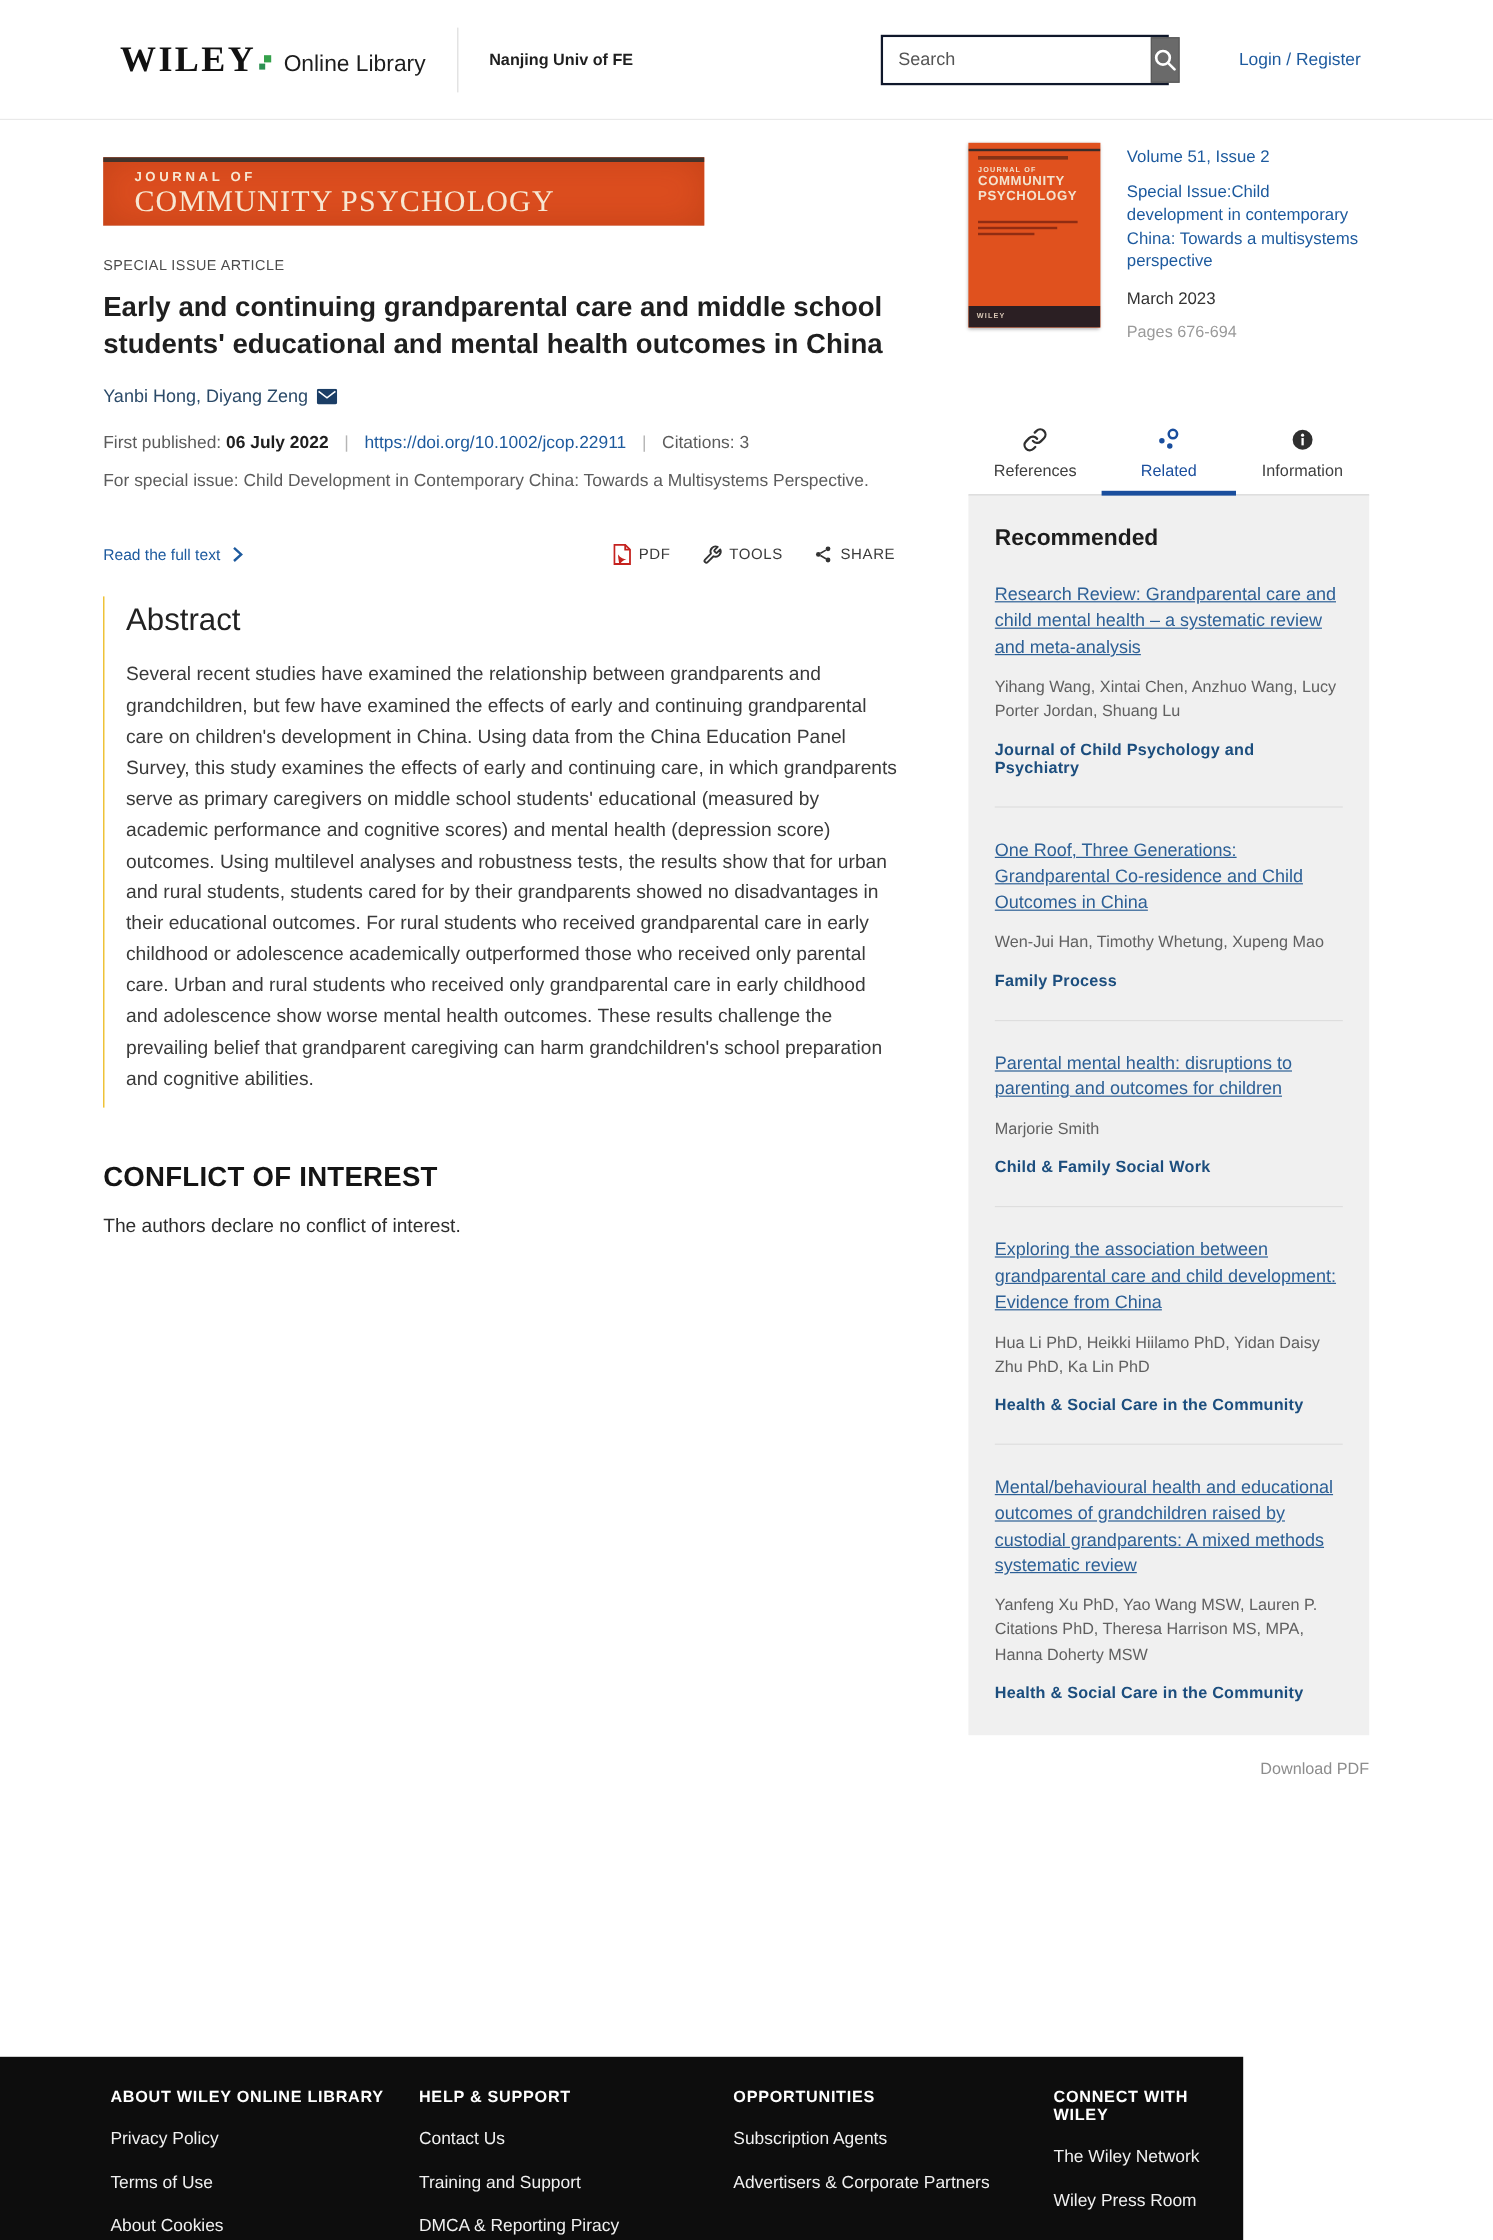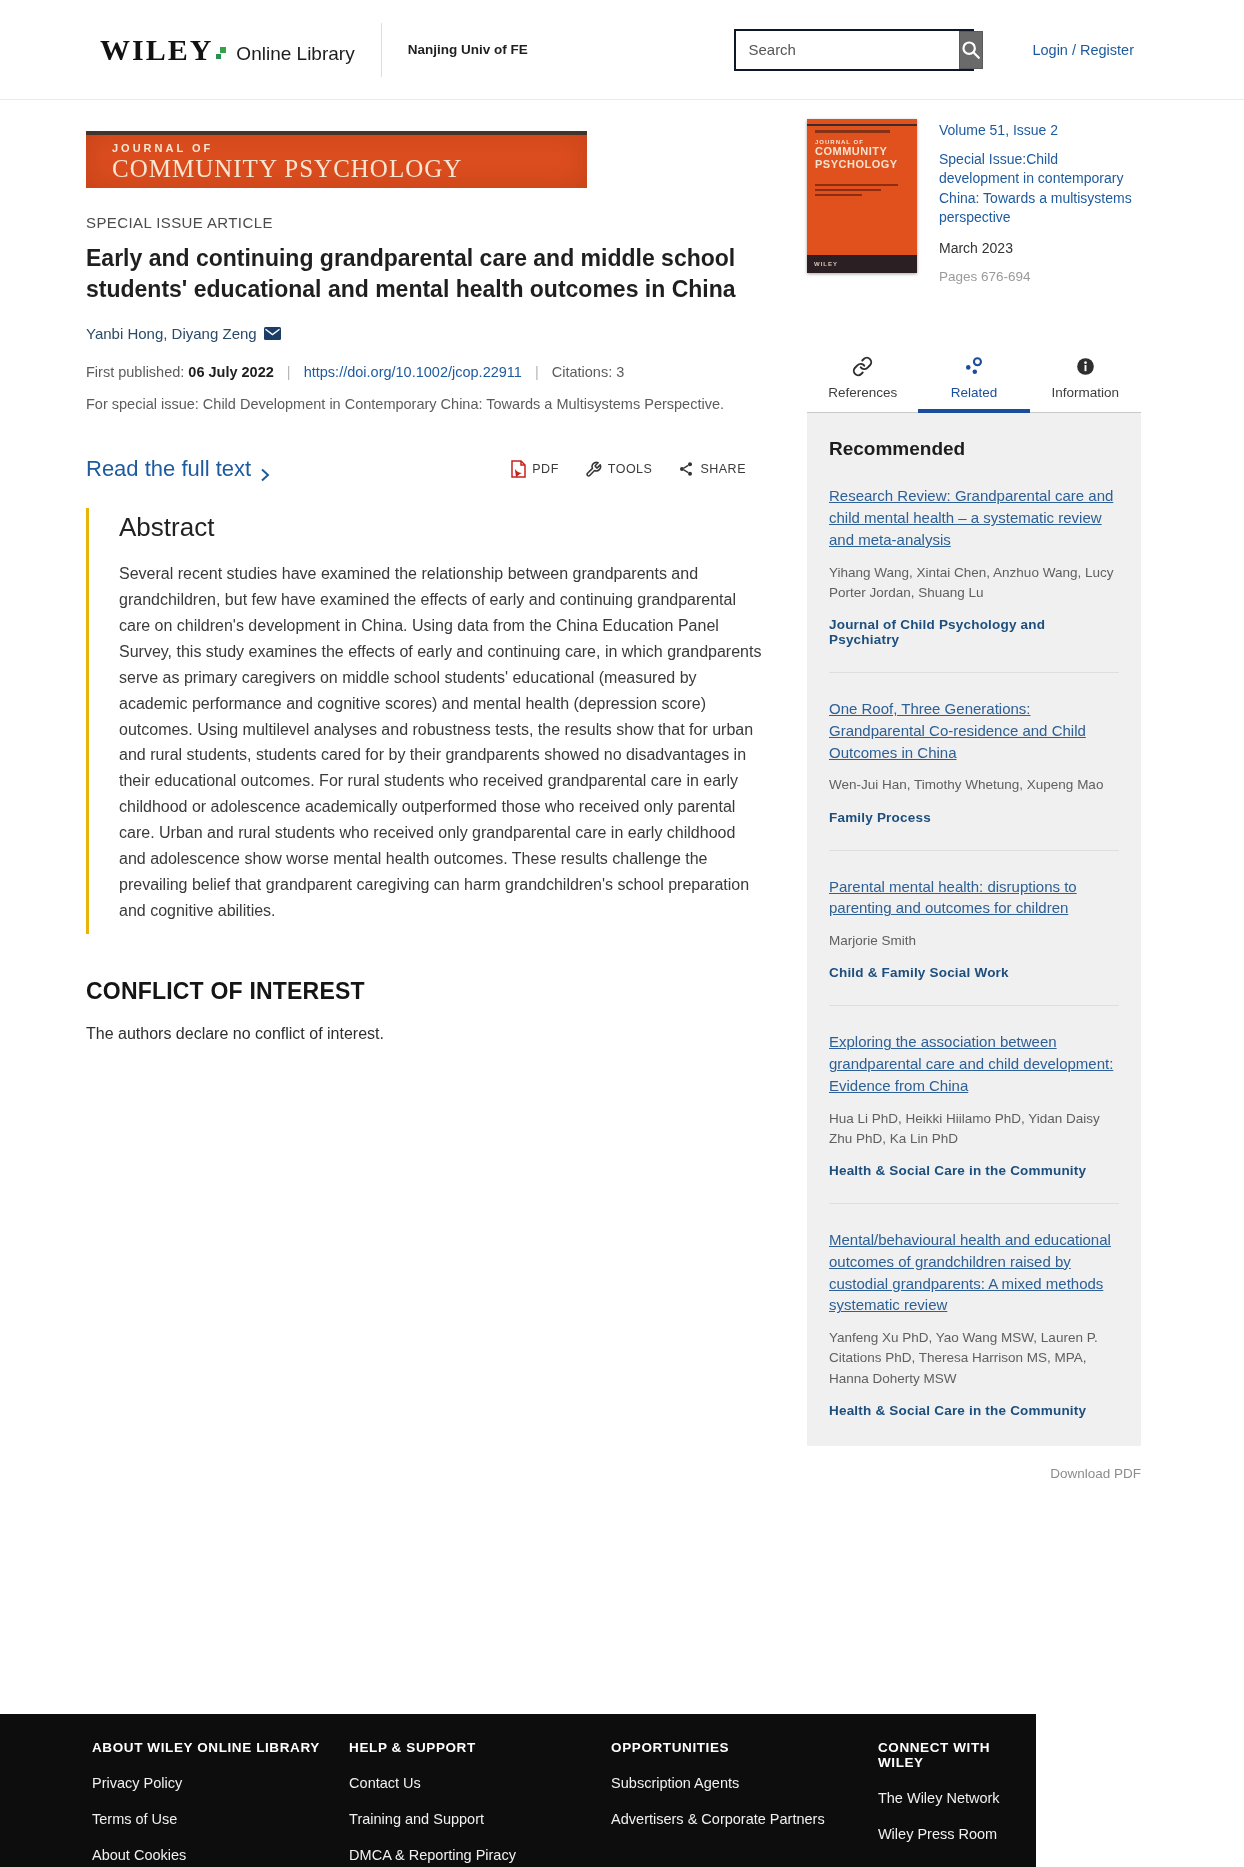--- a/index.html
+++ b/index.html
@@ -30,34 +30,34 @@
   
   .content { display:flex; padding:31px 0 0 86px; }
   .main-col { width:688px; }
   .sidebar { width:334px; margin-left:33px; margin-top:-12px; }
 
   
   .banner { width:501px; height:57px; background:#dd4e1f; position:relative; padding:9px 0 0 26px; overflow:hidden; box-shadow:inset 0 0 30px rgba(120,30,0,.25); }
   .banner:before { content:""; position:absolute; top:0; left:0; right:0; height:4px; background:#42332b; }
   .banner-line1 { font-size:11px; letter-spacing:3px; color:#f7e7d2; font-weight:700; margin-top:2px; }
   .banner-line2 { font-family:"Liberation Serif", serif; font-size:25px; letter-spacing:1px; color:#f7e7d2; margin-top:1px; }
-  .kicker { margin-top:26px; font-size:15px; color:#4c4c4c; letter-spacing:.4px; }
+  .kicker { margin-top:26px; font-size:12px; color:#4c4c4c; letter-spacing:.4px; }
   .title { margin-top:12px; width:660px; font-size:23px; font-weight:700; color:#1f1f1f; line-height:1.35; }
   .authors-row { margin-top:20px; display:flex; align-items:center; font-size:15px; color:#2b4a68; }
   .envelope { margin-left:7px; display:inline-flex; }
   .pub-row { margin-top:22px; font-size:14.5px; color:#5c5c5c; }
   .pub-row b { color:#1f1f1f; }
   .pub-sep { color:#b5b5b5; margin:0 9px; }
   .doi-link { color:#1d5a9e; }
   .special-note { margin-top:16px; font-size:14.5px; color:#5c5c5c; }
   .read-row { margin-top:44px; display:flex; align-items:center; justify-content:space-between; width:660px; }
-  .read-link { font-size:22px; color:#1d5a9e; display:flex; align-items:flex-end; gap:9px; }
+  .read-link { font-size:13px; color:#1d5a9e; display:flex; align-items:flex-start; gap:9px; }
   .toolbar { display:flex; align-items:center; gap:26px; }
   .tool-item { display:flex; align-items:center; gap:6px; font-size:12.5px; color:#3a3a3a; letter-spacing:.5px; cursor:pointer; }
-  .abstract { margin-top:26px; border-left:3px solid #eab308; padding:4px 0 10px 30px; }
+  .abstract { margin-top:26px; border-left:1px solid #eab308; padding:4px 0 10px 18px; }
   .abstract-h { font-size:26px; font-weight:500; color:#222; }
   .abstract-p { margin-top:18px; width:645px; font-size:16px; line-height:1.62; color:#3a3a3a; }
   .coi-h { margin-top:44px; font-size:23px; font-weight:700; color:#151515; letter-spacing:.2px; }
   .coi-p { margin-top:20px; font-size:16px; color:#2e2e2e; }
   .accordions { margin-top:36px; }
   .acc-bar { width:688px; height:42px; background:#153e71; border-radius:2px; display:flex; align-items:center; justify-content:space-between; padding:0 20px; margin-bottom:30px; cursor:pointer; }
   .acc-label { color:#fff; font-size:15px; font-weight:700; }
 
   
   .issue-row { display:flex; }

